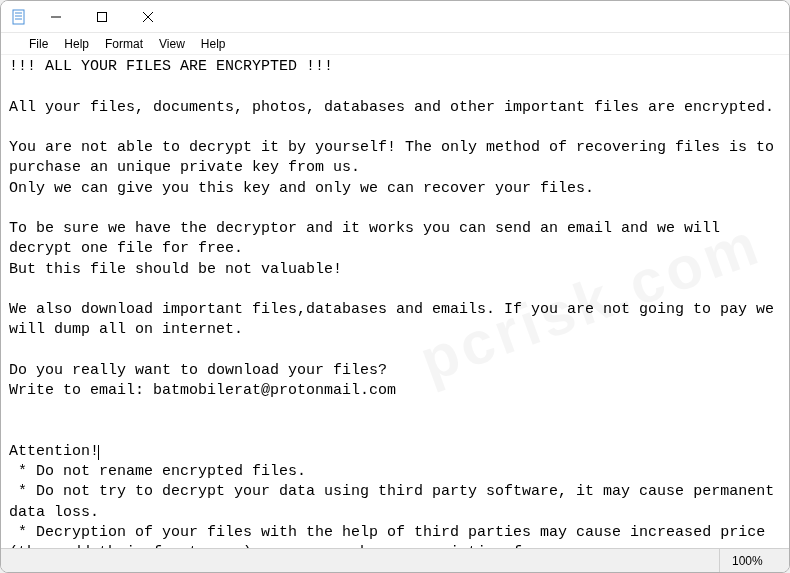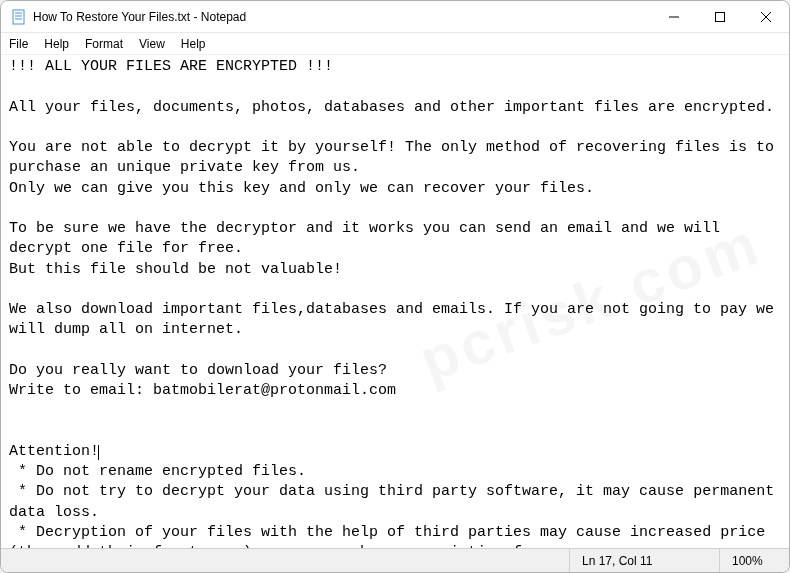--- a/index.html
+++ b/index.html
@@ -53,21 +53,21 @@
       align-items: center;
       justify-content: center;
       background: transparent;
       border: none;
       cursor: pointer;
     }
     .menubar {
       height: 22px;
       display: flex;
       align-items: center;
-      padding: 0 0;
+      padding: 0 20px;
       background: #ffffff;
       font-size: 12px;
       border-bottom: 1px solid #f0f0f0;
     }
     .menu-item {
       padding: 2px 8px;
       cursor: pointer;
       color: #000;
     }
     .content {
@@ -129,21 +129,20 @@
 
   <div class="titlebar">
     <span class="titlebar-icon">
       <svg width="16" height="16" viewBox="0 0 16 16">
         <rect x="2" y="1" width="11" height="14" fill="#fff" stroke="#4a90d9" stroke-width="1"></rect>
         <line x1="4" y1="4" x2="11" y2="4" stroke="#4a90d9" stroke-width="1"></line>
         <line x1="4" y1="7" x2="11" y2="7" stroke="#4a90d9" stroke-width="1"></line>
         <line x1="4" y1="10" x2="11" y2="10" stroke="#4a90d9" stroke-width="1"></line>
       </svg>
     </span>
-    <span class="titlebar-title">How To Restore Your Files.txt - Notepad</span>
     <div class="window-controls">
       <button class="win-btn">
         <svg width="10" height="10" viewBox="0 0 10 10">
             <line x1="0" y1="5" x2="10" y2="5" stroke="#000" stroke-width="1"></line>
           </svg>
       </button>
       <button class="win-btn">
         <svg width="10" height="10" viewBox="0 0 10 10">
             <rect x="0.5" y="0.5" width="9" height="9" fill="none" stroke="#000" stroke-width="1"></rect>
           </svg>
@@ -181,17 +180,16 @@
 <span>Write to email: batmobilerat@protonmail.com</span>
 <span></span>
 <span></span>
 <span>Attention!</span><span class="cursor-mark"></span>
 <span> * Do not rename encrypted files.</span>
 <span> * Do not try to decrypt your data using third party software, it may cause permanent data loss.</span>
 <span> * Decryption of your files with the help of third parties may cause increased price (they add their fee to our) or you can become a victim of a scam.</span><div class="watermark">pcrisk.com</div></div>
 
   <div class="statusbar">
     <div class="status-spacer"></div>
-    <div class="status-cell status-lncol">Ln 17, Col 11</div>
     <div class="status-cell status-zoom">100%</div>
   </div>
 
 </div>
 
 </body></html>

